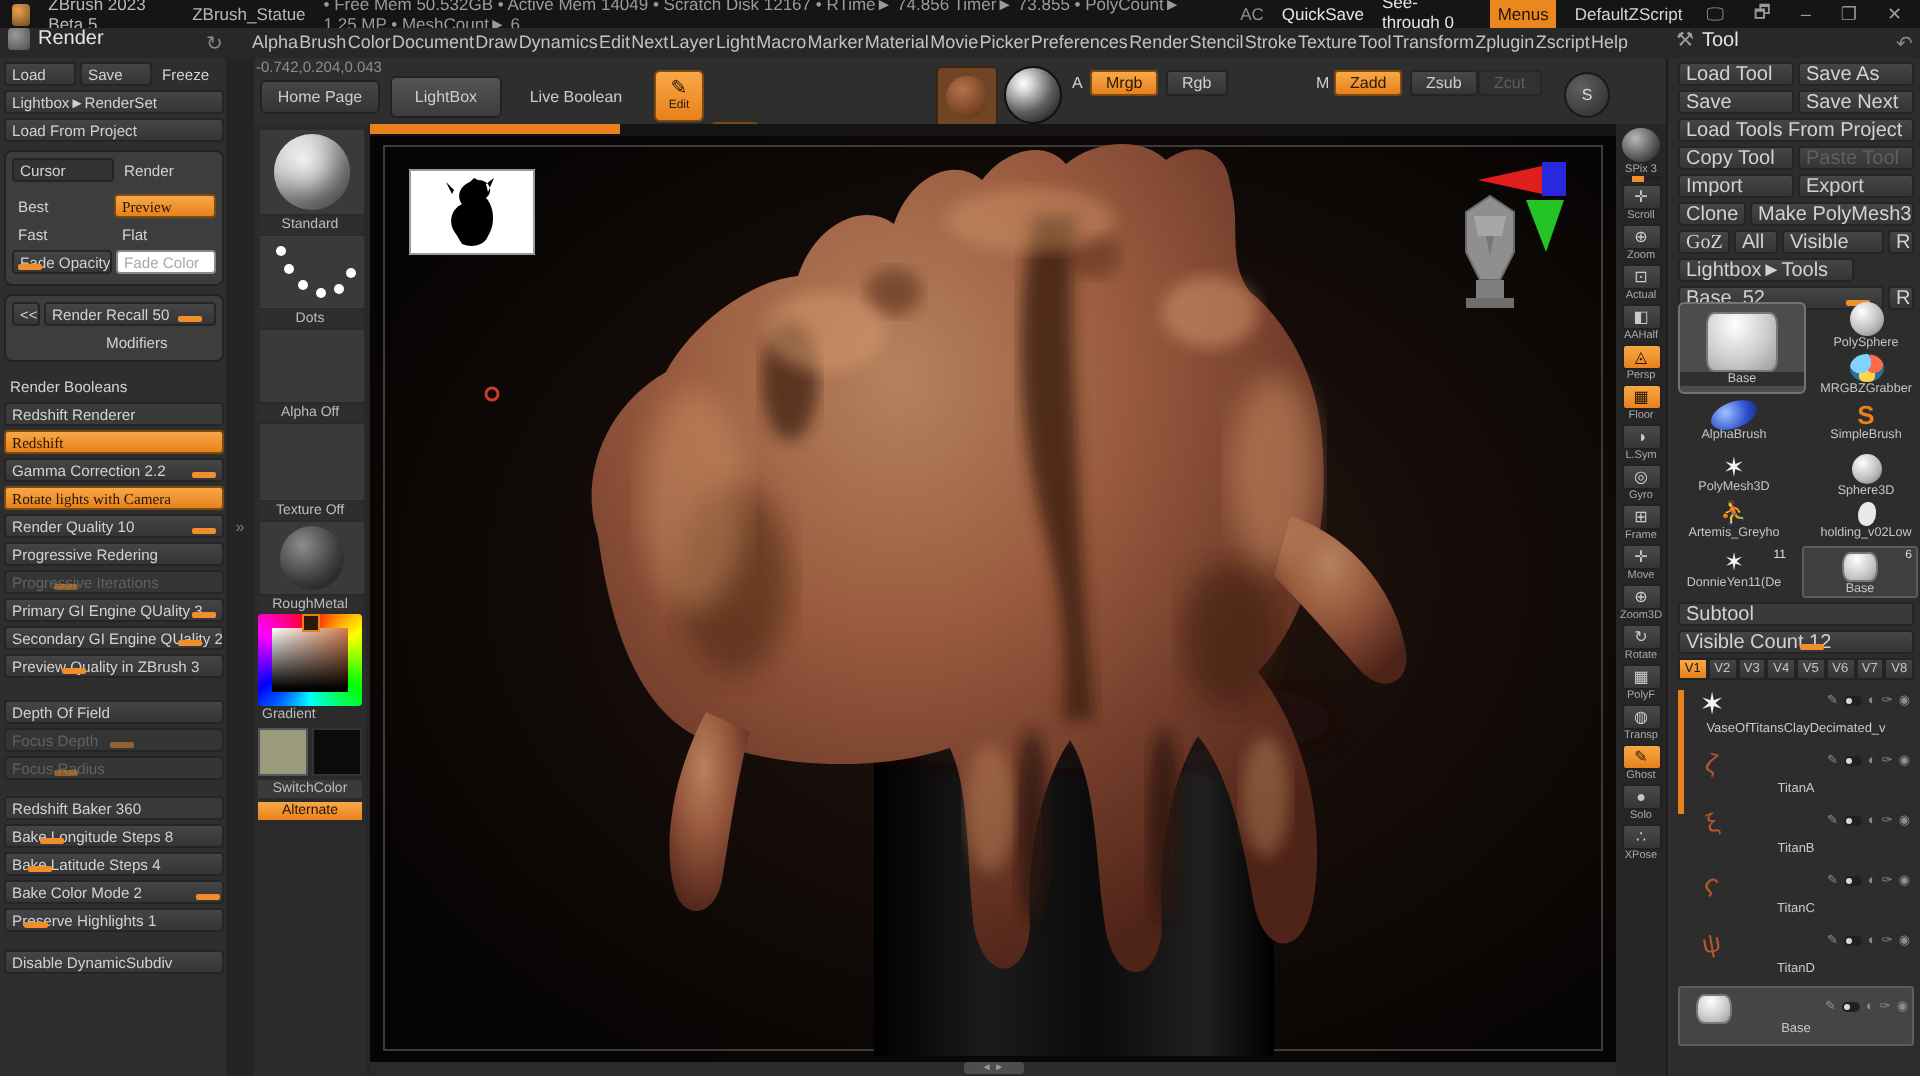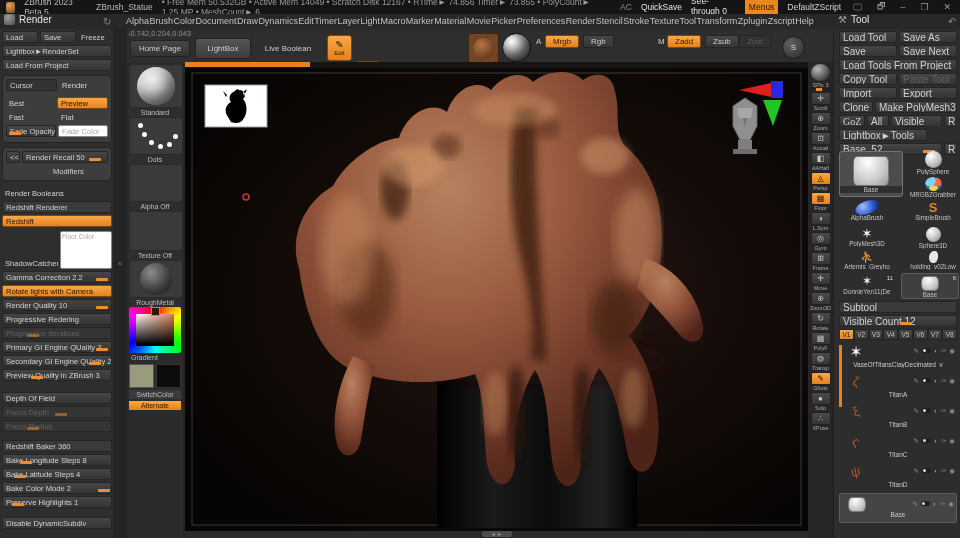--- a/index.html
+++ b/index.html
@@ -50,21 +50,21 @@
           background:radial-gradient(circle at 32% 28%,#ffffff 0%,#d8d8d8 16%,#5d5d5d 55%,#0d0d0d 100%);
           border:1px solid #111;}
   #brushtile{width:29px;height:29px;border-radius:3px;background:#6f4526;border:1px solid #3c250f;
              display:flex;align-items:center;justify-content:center;}
   #brushtile i{width:21px;height:21px;border-radius:50%;background:radial-gradient(circle at 38% 32%,#b5734a,#713f20 70%,#56globals2e16);display:block;}
   
   .lrow{display:flex;gap:2px;margin-bottom:2px;}
   .lb{flex:1;height:12px;display:flex;align-items:center;padding:0 3px;
       background:linear-gradient(#454545,#353535);border:1px solid #252525;border-radius:2px;
       color:#d2d2d2;font-size:7.6px;white-space:nowrap;overflow:hidden;box-sizing:border-box;position:relative;}
-  .lb.on{background:linear-gradient(#f7a848,#e8811c);color:#241504;border-color:#7a4a10;}
+  .lb.on{background:linear-gradient(#f7a848,#e8811c);color:#241504;border-color:#7a4a10;font-family:Liberation Serif, serif;}
   .lb.dim{color:#616161;background:#353535;}
   .lb.plain{background:none;border:none;}
   .grp{background:#3d3d3d;border:1px solid #232323;border-radius:4px;padding:3px;margin:4px 0;}
   .swatch{background:#fff;border:1px solid #888;border-radius:2px;color:#a9a9a9;}
   
   #lshelf{left:127px;top:62px;width:56px;height:476px;background:#2b2b2b;}
   .tile{width:52px;margin:0 2px;background:#3a3a3a;border:1px solid #2a2a2a;border-radius:2px;position:relative;}
   .tlabel{width:52px;margin:0 2px;background:#2e2e2e;color:#bdbdbd;font-size:7px;text-align:center;height:9px;line-height:9px;
           white-space:nowrap;overflow:hidden;}
   
@@ -132,21 +132,21 @@
     </div>
     <span class="refresh abs" style="left:103px;top:2px;">↻</span>
     <nav id="menubar">
       <span>Alpha</span>
       <span>Brush</span>
       <span>Color</span>
       <span>Document</span>
       <span>Draw</span>
       <span>Dynamics</span>
       <span>Edit</span>
-      <span>Timer</span>
+      <span>Next</span>
       <span>Layer</span>
       <span>Light</span>
       <span>Macro</span>
       <span>Marker</span>
       <span>Material</span>
       <span>Movie</span>
       <span>Picker</span>
       <span>Preferences</span>
       <span>Render</span>
       <span>Stencil</span>
@@ -284,24 +284,20 @@
     <div class="lrow" style="margin-top:6px;">
         <div class="lb plain">Render Booleans</div>
       </div>
     <div class="lrow">
         <div class="lb" style="background:#3a3a3a;">Redshift Renderer</div>
       </div>
     <div class="lrow">
         <div class="lb on">Redshift</div>
       </div>
 
-    <div style="display:flex;align-items:flex-end;gap:2px;height:40px;margin-bottom:2px;">
-      <div class="lb plain" style="flex:1;">ShadowCatcher</div>
-      <div class="swatch" style="width:52px;height:38px;font-size:6.5px;padding:1px;box-sizing:border-box;">Floor Color</div>
-    </div>
 
     <div class="lrow">
         <div class="lb sl">
           <span>Gamma Correction 2.2</span>
           <i class="h" style="left:86%;"></i>
         </div>
       </div>
     <div class="lrow">
         <div class="lb on">Rotate lights with Camera</div>
       </div>

